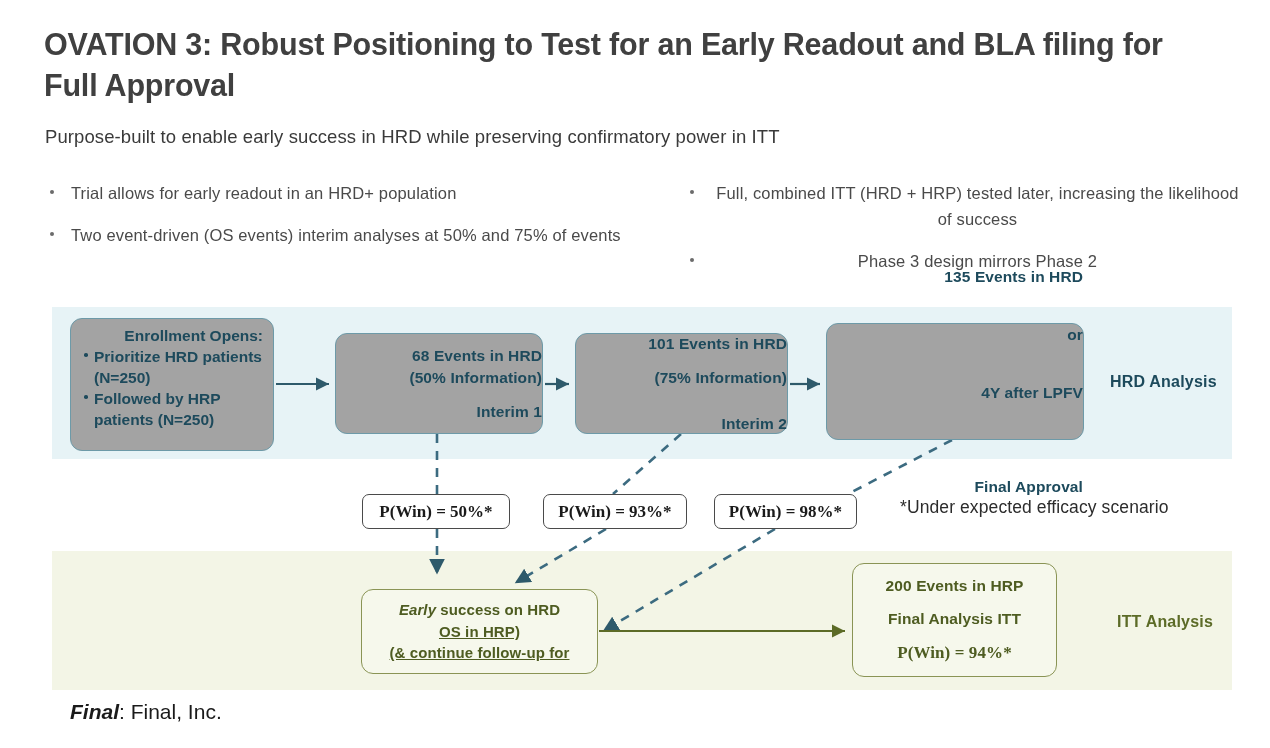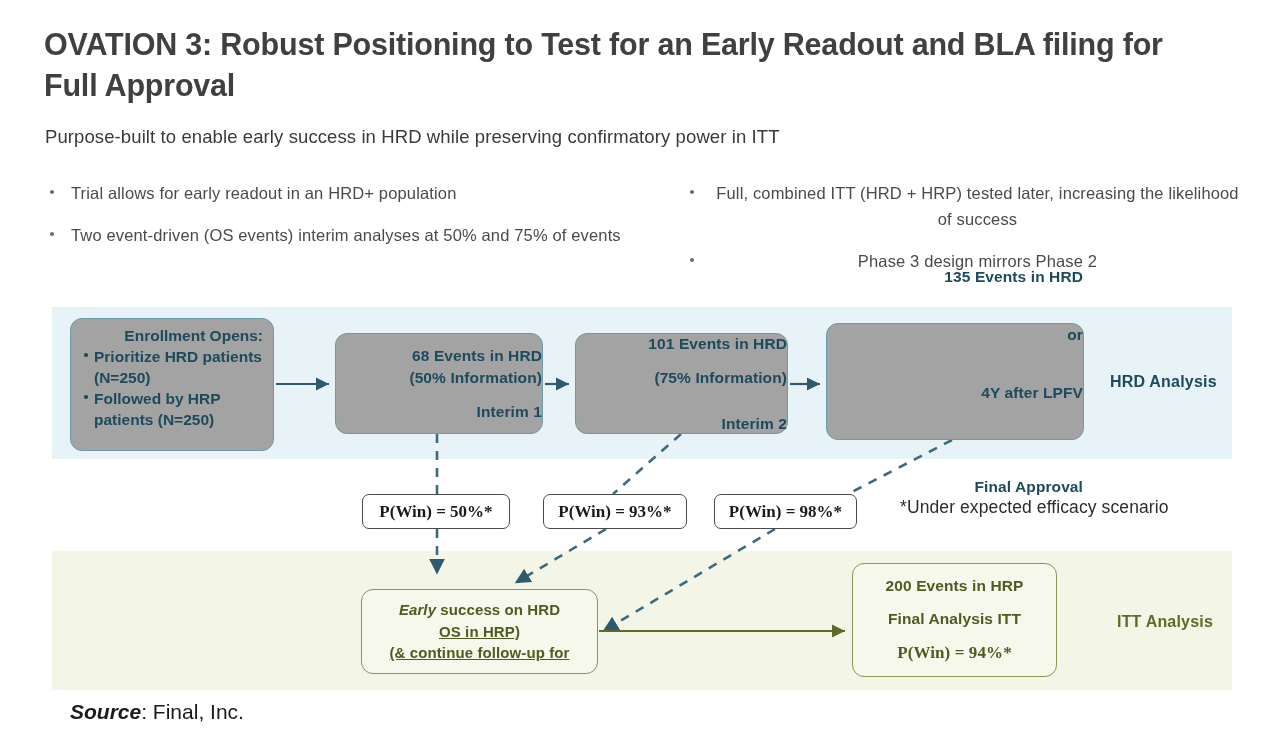--- a/index.html
+++ b/index.html
@@ -294,16 +294,16 @@
     <div class="line l2">(&amp; continue follow-up for</div>
   </div>
 
   <div class="box box-olive" id="box-itt-final">
     <div class="line">200 Events in HRP</div>
     <div class="line">Final Analysis ITT</div>
     <div class="line serif">P(Win) = 94%*</div>
   </div>
 
   <div id="source">
-    <span class="bi">Source</span><span>: Final, Inc.</span>
+    <span class="bi">Final</span><span>: Final, Inc.</span>
   </div>
 
 </div>
 
 </body></html>

